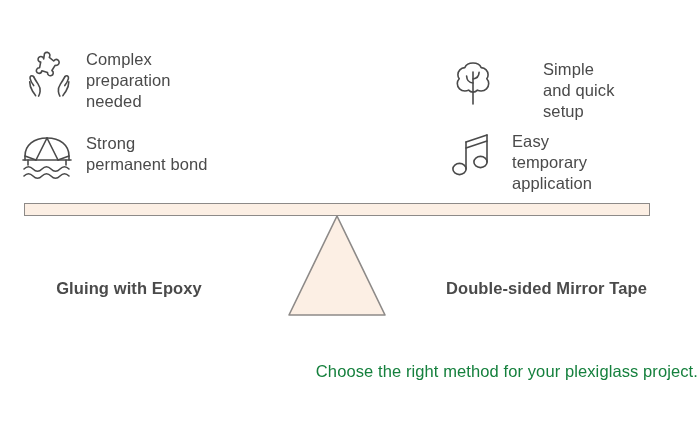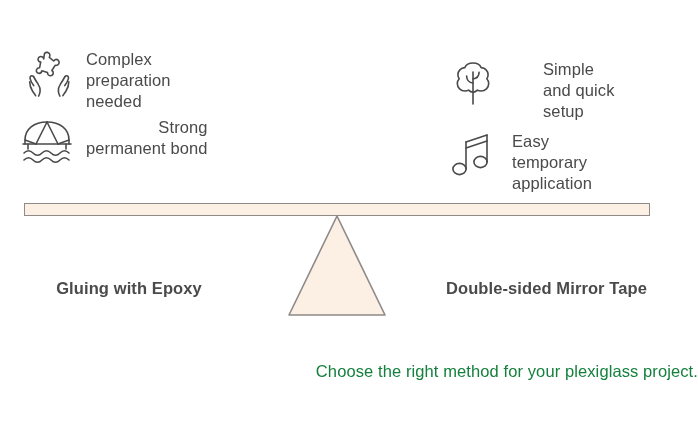--- a/index.html
+++ b/index.html
@@ -44,21 +44,21 @@
     font-size: 16.5px;
     line-height: 21px;
     color: #4a4a4a;
     white-space: pre-line;
     padding-top: 1px;
     letter-spacing: 0.1px;
   }
 
   
   #feature-complex-prep { left: 20px; top: 48px; }
-  #feature-strong-bond  { left: 20px; top: 116px; text-align: right; }
+  #feature-strong-bond  { left: 20px; top: 132px; }
   
   #feature-simple-setup { left: 446px; top: 58px; gap: 43px; }
   #feature-easy-temp    { left: 446px; top: 130px; }
 
   
   #seesaw-beam {
     position: absolute;
     left: 24px;
     top: 203px;
     width: 626px;

